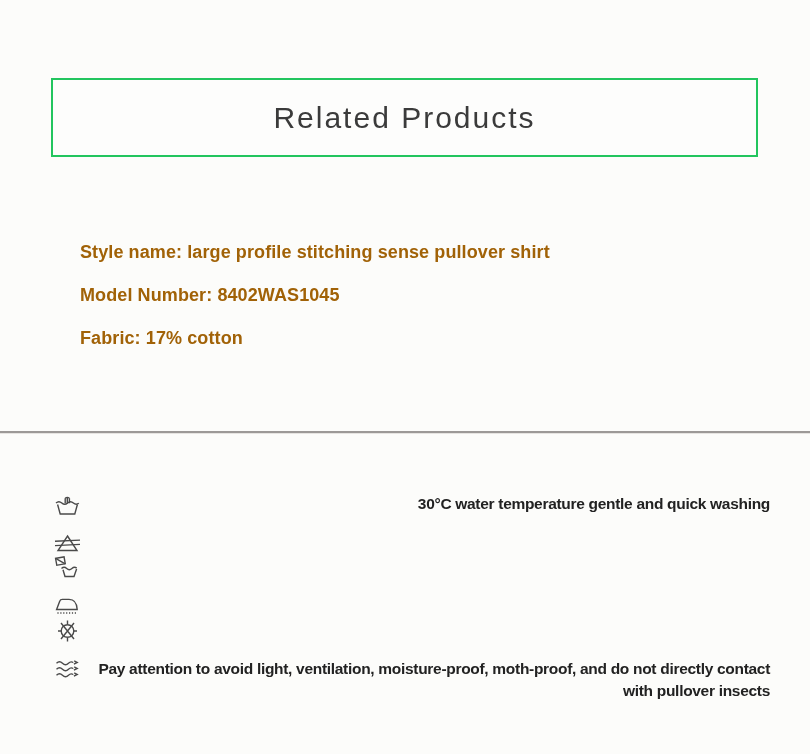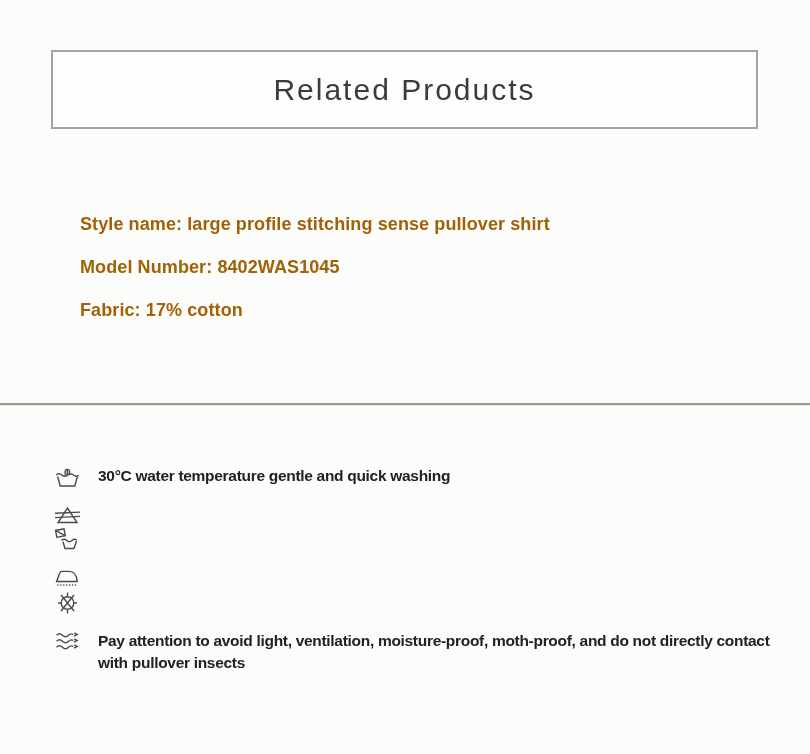--- a/index.html
+++ b/index.html
@@ -6,24 +6,24 @@
   html, body {
     margin: 0; padding: 0;
     width: 810px; height: 754px;
     background: #fcfcfa;
     font-family: "Liberation Sans", sans-serif;
     color: #1f1f1f;
     overflow: hidden;
   }
   
   .header-box {
-    margin: 50px 52px 0 51px;
+    margin: 78px 52px 0 51px;
     width: 707px;
     height: 79px;
-    border: 2px solid #a3a3a3;
+    border: 2px solid #22c55e;
     background: #fdfdfc;
     display: flex;
     align-items: center;
     justify-content: center;
   }
   .header-title {
     font-size: 30px;
     font-weight: 400;
     color: #3b3b3b;
     letter-spacing: 2px;
@@ -56,20 +56,21 @@
     margin: 0;
     font-size: 25px;
     font-weight: 700;
     color: #161616;
     letter-spacing: 0.2px;
   }
   .m-list { margin-top: 19px; }
   .m-row {
     display: flex;
     margin-bottom: 14px;
+    text-align: right;
   }
   .m-icons {
     width: 44px;
     padding-left: 16px;
     flex: 0 0 60px;
     display: flex;
     flex-direction: column;
     justify-content: space-between;
     align-items: flex-start;
   }

